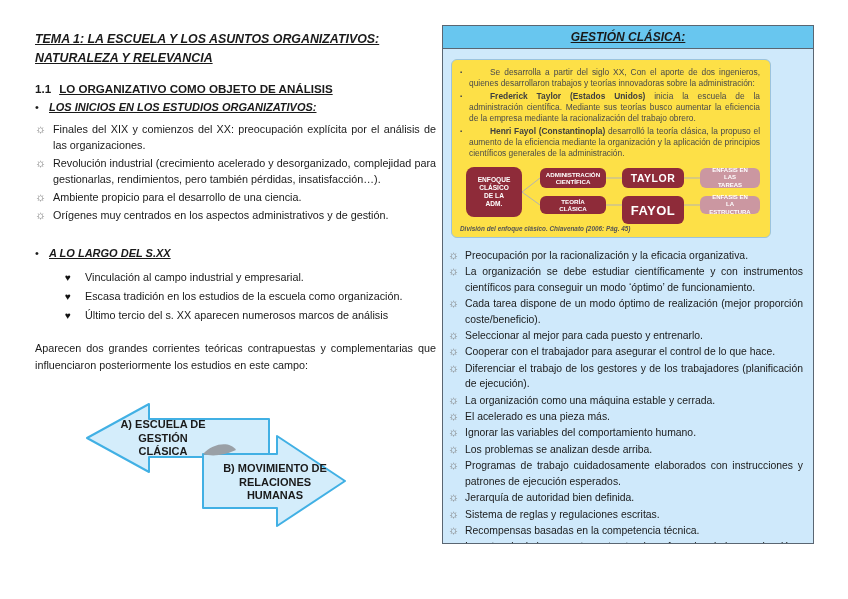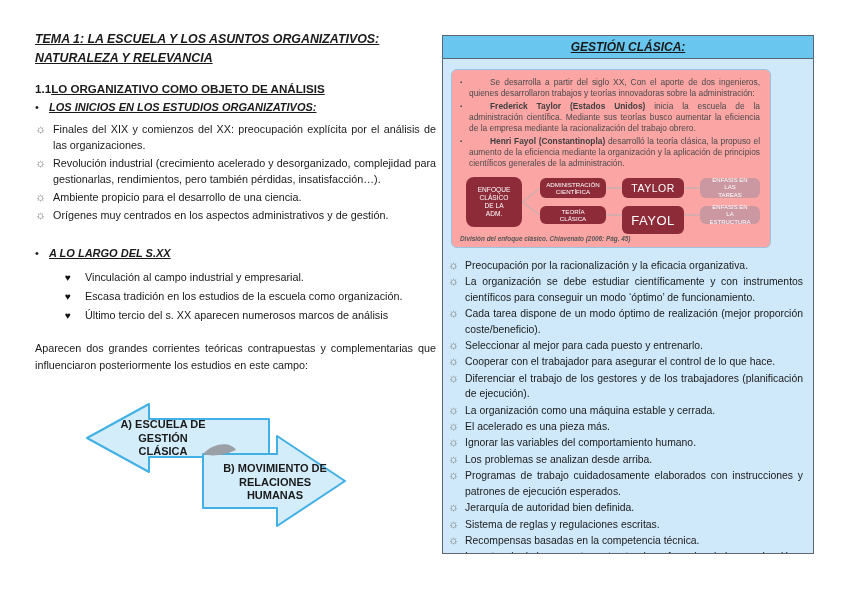--- a/index.html
+++ b/index.html
@@ -4,21 +4,21 @@
 <style>
   html,body{margin:0;padding:0;background:#ffffff;}
   body{width:848px;height:599px;position:relative;overflow:hidden;
        font-family:"Liberation Sans",sans-serif;color:#1a1a1a;}
 
   
   .left-col{position:absolute;left:35px;top:30px;width:401px;}
   .doc-title{font-size:12.4px;font-weight:bold;font-style:italic;
              text-decoration:underline;line-height:1.55;margin:0;}
   .sec-head{margin:14px 0 4px 0;font-size:11.6px;font-weight:bold;}
-  .sec-num{margin-right:0;}
+  .sec-num{margin-right:8px;}
   .u{text-decoration:underline;}
   .li{display:flex;align-items:flex-start;margin:2px 0;}
   .dot{width:14px;flex:0 0 14px;font-size:11px;line-height:16px;}
   .sub-head{font-size:11px;font-weight:bold;font-style:italic;
             text-decoration:underline;line-height:16px;}
   .sun{width:11px;flex:0 0 11px;margin-right:7px;color:#808080;
        font-size:12px;line-height:16px;}
   .txt{flex:1;font-size:10.8px;line-height:16px;text-align:justify;}
   .sun-list{margin-top:6px;}
   .second-sec{margin-top:22px;}
@@ -30,42 +30,42 @@
 
   
   .arrows{position:relative;margin:18px 0 0 38px;width:290px;height:148px;}
   .arrows svg{position:absolute;left:0;top:0;}
   .arrow-label{position:absolute;font-weight:bold;font-size:11px;
                text-align:center;white-space:pre-line;line-height:1.2;}
   .arrow-label.a{left:28px;top:26px;width:124px;}
   .arrow-label.b{left:134px;top:70px;width:136px;}
 
   
-  .panel{position:absolute;left:442px;top:35px;width:372px;height:519px;
+  .panel{position:absolute;left:442px;top:25px;width:372px;height:519px;
          background:#cfe9fb;border:1.4px solid #5a6672;box-sizing:border-box;
          overflow:hidden;}
   .panel-header{height:22px;background:#68c6ef;border-bottom:1.4px solid #5a6672;
                 text-align:center;font-size:12px;font-weight:bold;
                 font-style:italic;line-height:22px;}
   .panel-header span{text-decoration:underline;}
 
-  .infobox{margin:10px 42px 0 8px;background:#fca5a5;
+  .infobox{margin:10px 42px 0 8px;background:#fde047;
            border:1.5px solid #9cc3dd;border-radius:6px;
            padding:7px 10px 5px 8px;}
   .ib-item{display:flex;margin:0 0 2px 0;}
   .sq{width:9px;flex:0 0 9px;font-size:6px;line-height:11px;color:#4a4a4a;}
   .ib-txt{flex:1;font-size:8.4px;line-height:11px;color:#4a4a4a;
           text-align:justify;}
   .ib-txt b{color:#3f3f3f;padding-left:21px;}
 
   .diagram{position:relative;height:56px;margin-top:6px;}
   .diagram svg{position:absolute;left:0;top:0;}
   .dbox{position:absolute;border-radius:6px;color:#ffffff;display:flex;
         align-items:center;justify-content:center;text-align:center;
-        font-weight:normal;box-sizing:border-box;padding:1px 12px;}
+        font-weight:bold;box-sizing:border-box;padding:1px 12px;}
   .dark{background:#8e2b39;}
   .rose{background:#cb97a1;}
   .root{left:6px;top:2px;width:56px;height:50px;font-size:6.6px;line-height:1.25;border-radius:8px;}
   .b1{left:80px;top:3px;width:66px;height:20px;font-size:6.2px;line-height:1.2;}
   .b2{left:80px;top:31px;width:66px;height:18px;font-size:6.2px;}
   .n1{left:162px;top:3px;width:62px;height:20px;font-size:10.5px;letter-spacing:.5px;}
   .n2{left:162px;top:31px;width:62px;height:28px;font-size:13px;letter-spacing:.5px;}
   .e1{left:240px;top:3px;width:60px;height:20px;font-size:6px;line-height:1.2;}
   .e2{left:240px;top:31px;width:60px;height:18px;font-size:6px;line-height:1.2;}
   .caption{margin-top:4px;font-size:6.4px;font-weight:bold;font-style:italic;

